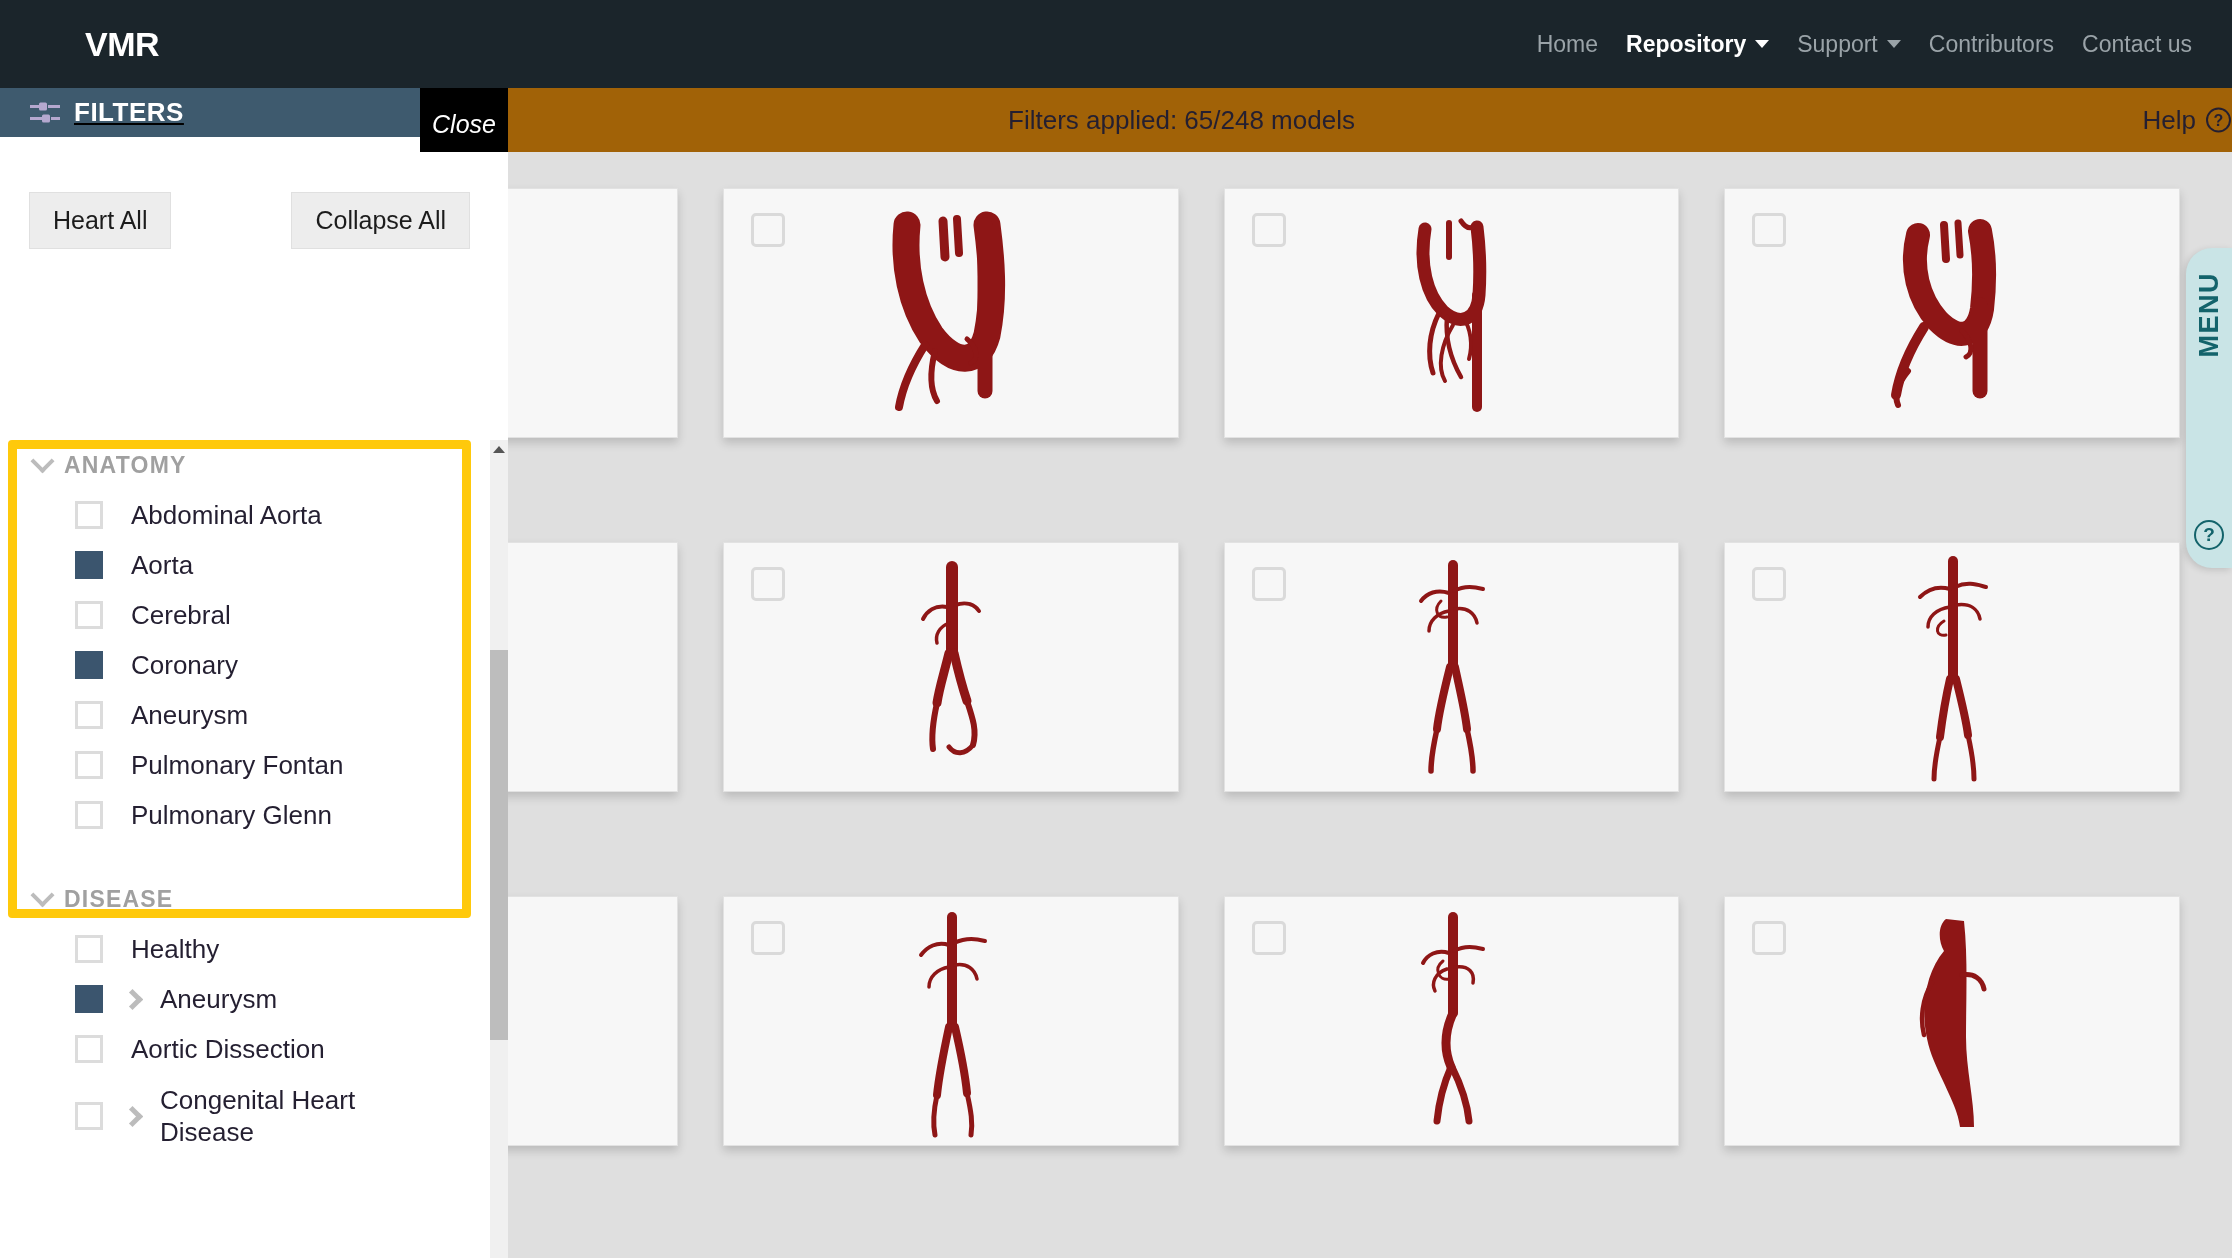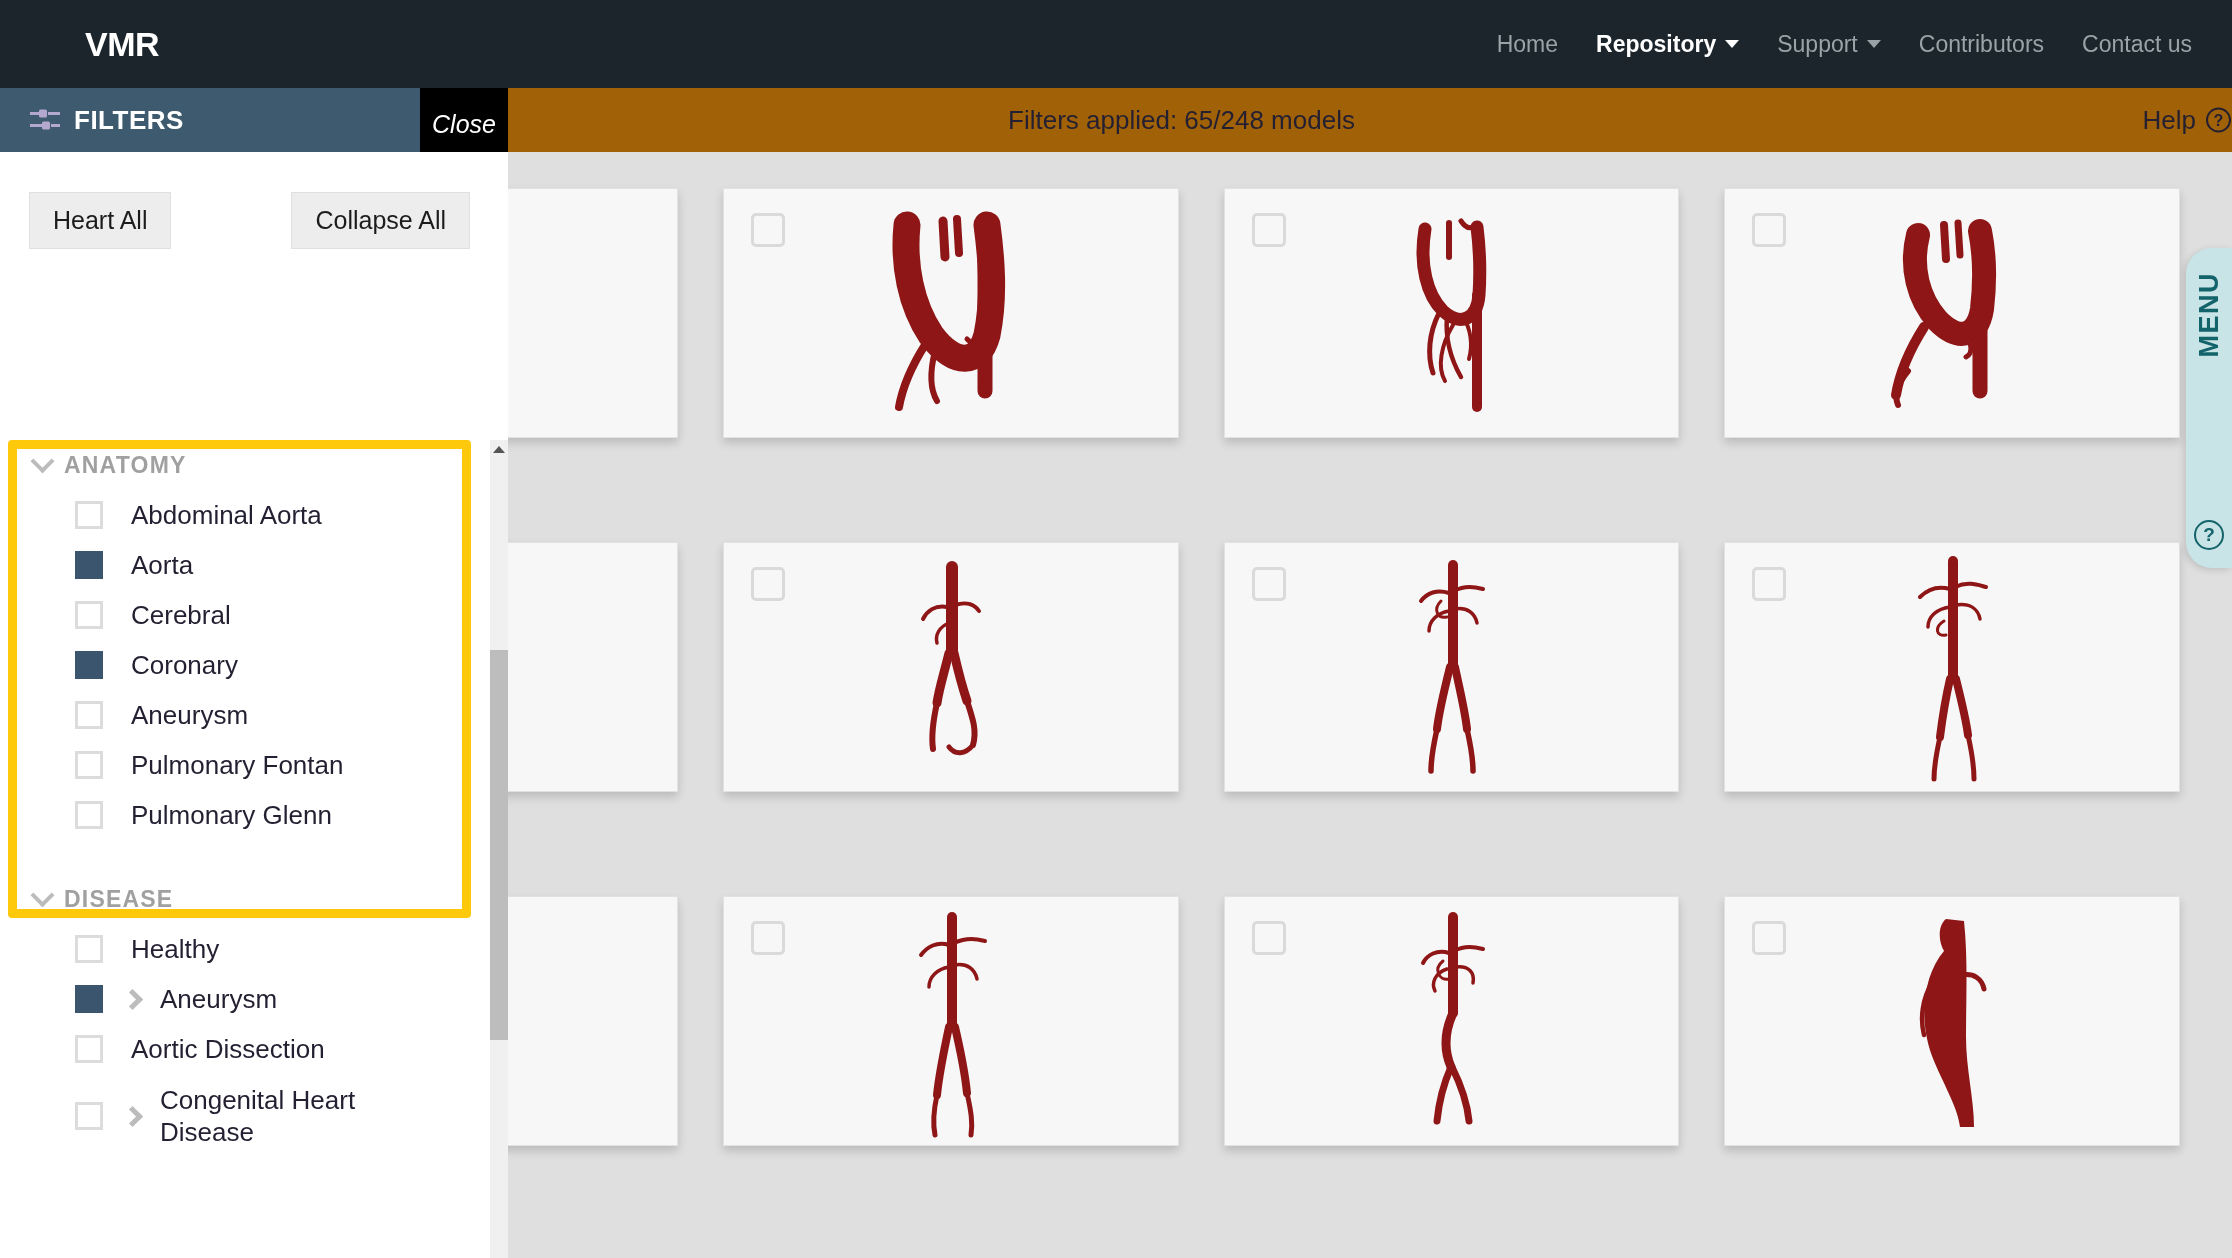--- a/index.html
+++ b/index.html
@@ -19,21 +19,21 @@
   }
   .brand {
     margin-left: 46px;
     color: #ffffff;
     font-size: 34px;
     font-weight: 700;
     letter-spacing: -0.5px;
   }
   .nav-links {
     margin-left: auto; margin-right: 40px;
-    display: flex; gap: 38px;
+    display: flex; gap: 28px;
   }
   .nav-link {
     color: #9aa3a8;
     font-size: 23px;
     font-weight: 400;
     white-space: nowrap;
     display: flex; align-items: center; gap: 9px;
     cursor: pointer;
   }
   .nav-link.active { color: #ffffff; font-weight: 700; }
@@ -41,23 +41,23 @@
     width: 0; height: 0;
     border-left: 7px solid transparent;
     border-right: 7px solid transparent;
     border-top: 8px solid currentColor;
     display: inline-block;
   }
 
   
   .filters-bar {
     position: absolute; top: 88px; left: 0;
-    width: 508px; height: 64px;
+    width: 508px; height: 49px;
     background: #3e5a6e;
-    display: flex; align-items: center;
+    display: flex; align-items: center; text-decoration: underline;
   }
   .filters-icon { margin-left: 30px; width: 30px; height: 26px; display:block; }
   .filters-title {
     color: #ffffff; font-size: 26px; font-weight: 700;
     letter-spacing: 0.5px; margin-left: 14px;
   }
   .close-btn {
     position: absolute; top: 88px; left: 420px;
     width: 88px; height: 73px;
     background: #000000;

